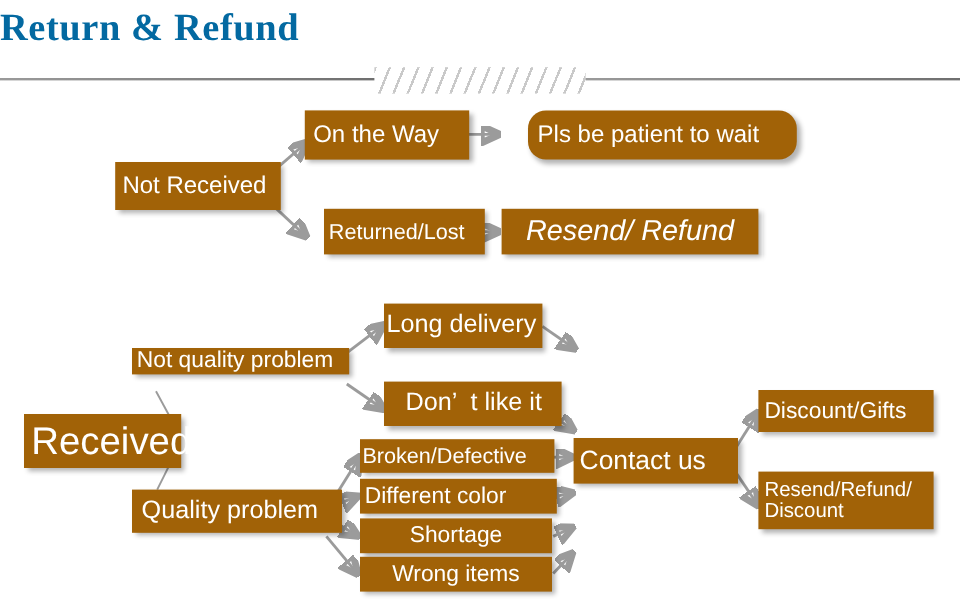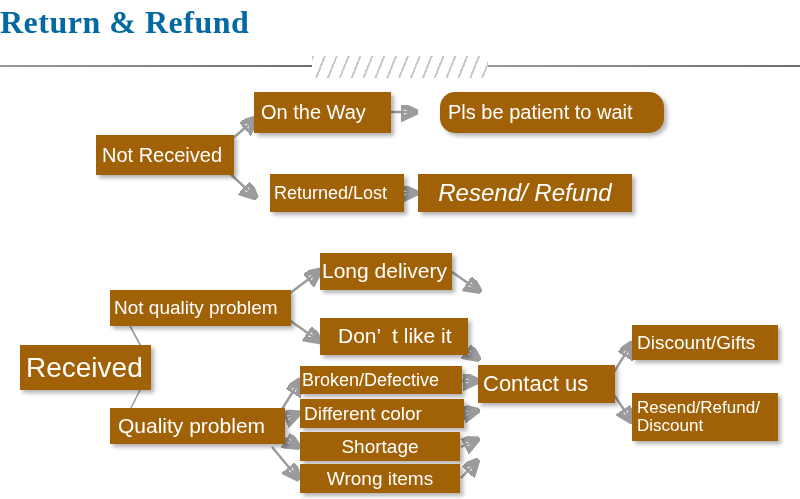--- a/index.html
+++ b/index.html
@@ -107,25 +107,25 @@
   </div>
 
   <div class="box lead" style="left:235px;top:174px;width:130px;height:38px;font-size:18px;padding-left:4px;margin-left:35px;">
     <span>Returned/Lost</span>
   </div>
 
   <div class="box" style="left:418px;top:174px;width:214px;height:38px;font-size:24px;font-style:italic;">
     <span>Resend/ Refund</span>
   </div>
 
-  <div class="box lead" style="left:20px;top:345px;width:125px;height:45px;font-size:28px;padding-left:6px;">
+  <div class="box lead" style="left:20px;top:345px;width:125px;height:45px;font-size:32px;padding-left:6px;">
     <span>Received</span>
   </div>
 
-  <div class="box lead" style="left:110px;top:290px;width:177px;height:36px;font-size:19px;padding-left:4px;">
+  <div class="box lead" style="left:110px;top:290px;width:177px;height:22px;font-size:19px;padding-left:4px;">
     <span>Not quality problem</span>
   </div>
 
   <div class="box lead" style="left:110px;top:408px;width:167px;height:36px;font-size:21px;padding-left:8px;">
     <span>Quality problem</span>
   </div>
 
   <div class="box lead" style="left:320px;top:253px;width:130px;height:37px;font-size:21px;padding-left:2px;">
     <span>Long delivery</span>
   </div>

